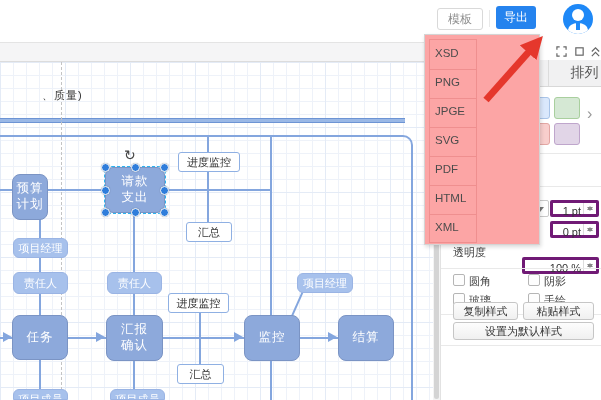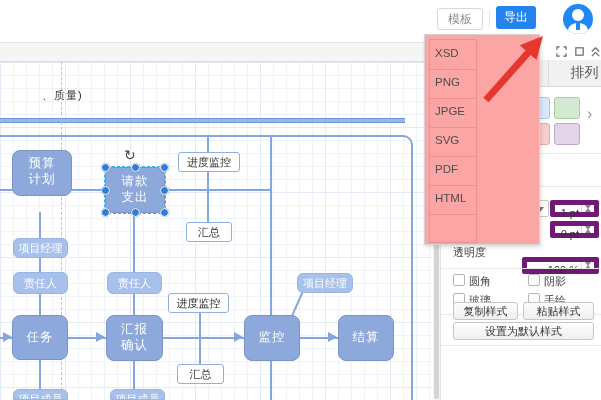--- a/index.html
+++ b/index.html
@@ -62,21 +62,21 @@
     box-sizing:border-box;z-index:10;}
   .panel .icons{position:absolute;left:0;top:0;width:161px;height:18px;}
   .picon{position:absolute;top:4px;width:11px;height:11px;cursor:pointer;}
   .tabbar{position:absolute;left:0;top:18px;width:161px;height:27px;background:#f1f1f2;
     border-bottom:1px solid #d8d8d8;box-sizing:border-box;}
   .tab-arrange{position:absolute;left:107px;top:0;width:72px;height:26px;border-left:1px solid #dcdcdc;
     font-size:14px;color:#555;display:flex;align-items:center;justify-content:center;cursor:pointer;box-sizing:border-box;}
   .swatch{position:absolute;border-radius:3px;border:1px solid;box-sizing:border-box;cursor:pointer;}
   .sw-chevron{position:absolute;left:146px;top:64px;font-size:16px;color:#999;cursor:pointer;line-height:1;}
   .pdivider{position:absolute;left:0;width:161px;height:1px;background:#e9e9e9;}
-  .numbox{position:absolute;height:17px;border:5px solid #701a75;border-radius:2px;background:#fff;box-sizing:border-box;
+  .numbox{position:absolute;height:17px;border:3px solid #701a75;border-radius:2px;background:#fff;box-sizing:border-box;
     font-size:11px;color:#333;}
   .numbox .val{position:absolute;right:15px;top:2px;}
   .stepper{position:absolute;right:0;top:0;width:12px;height:100%;border-left:1px solid #ddd;}
   .st-up{position:absolute;left:3px;top:3px;width:0;height:0;border-left:3px solid transparent;border-right:3px solid transparent;border-bottom:4px solid #888;}
   .st-dn{position:absolute;left:3px;bottom:3px;width:0;height:0;border-left:3px solid transparent;border-right:3px solid transparent;border-top:4px solid #888;}
   .selbox{position:absolute;left:87px;top:158px;width:21px;height:17px;border:1px solid #c9c9c9;border-radius:2px;background:#fff;box-sizing:border-box;}
   .selbox .car{position:absolute;right:4px;top:6px;width:0;height:0;border-left:4px solid transparent;border-right:4px solid transparent;border-top:5px solid #777;}
   .plabel{position:absolute;font-size:11px;color:#444;}
   .cbox{position:absolute;width:10px;height:10px;border:1px solid #b5b5b5;border-radius:2px;background:#fdfdfd;cursor:pointer;}
   .clabel{position:absolute;font-size:11px;color:#444;cursor:pointer;}
@@ -112,21 +112,21 @@
     <div class="vline" style="left:39px;top:150px;height:178px;"></div>
     <div class="vline" style="left:133px;top:151px;height:177px;"></div>
     <div class="vline" style="left:207px;top:74px;height:106px;"></div>
     <div class="vline" style="left:199px;top:250px;height:53px;"></div>
     <div class="diag"></div>
     <div class="arr" style="left:3px;top:270px;"></div>
     <div class="arr" style="left:96px;top:270px;"></div>
     <div class="arr" style="left:234px;top:270px;"></div>
     <div class="arr" style="left:328px;top:270px;"></div>
 
-    <div class="node" style="left:12px;top:88px;width:60px;height:46px;font-family:Liberation Mono, monospace;">预算
+    <div class="node" style="left:12px;top:112px;width:36px;height:46px;">预算
 计划</div>
 
     <div class="node" style="left:105px;top:105px;width:60px;height:46px;">
       <span>请款
 支出</span>
       <div class="sel-outline"></div>
       <div class="handle" style="left:-5px;top:-5px;"></div>
       <div class="handle" style="left:25px;top:-5px;"></div>
       <div class="handle" style="right:-5px;top:-5px;"></div>
       <div class="handle" style="left:-5px;top:18px;"></div>
@@ -247,20 +247,21 @@
     </div>
   </div>
 
   <div class="menu">
     <div class="menu-item">XSD</div>
     <div class="menu-item">PNG</div>
     <div class="menu-item">JPGE</div>
     <div class="menu-item">SVG</div>
     <div class="menu-item">PDF</div>
     <div class="menu-item">HTML</div>
+    <div class="menu-item">XML</div>
     <div class="redbox">
       <div class="redline" style="top:29px;"></div>
       <div class="redline" style="top:58px;"></div>
       <div class="redline" style="top:87px;"></div>
       <div class="redline" style="top:116px;"></div>
       <div class="redline" style="top:145px;"></div>
       <div class="redline" style="top:174px;"></div>
     </div>
   </div>
 

